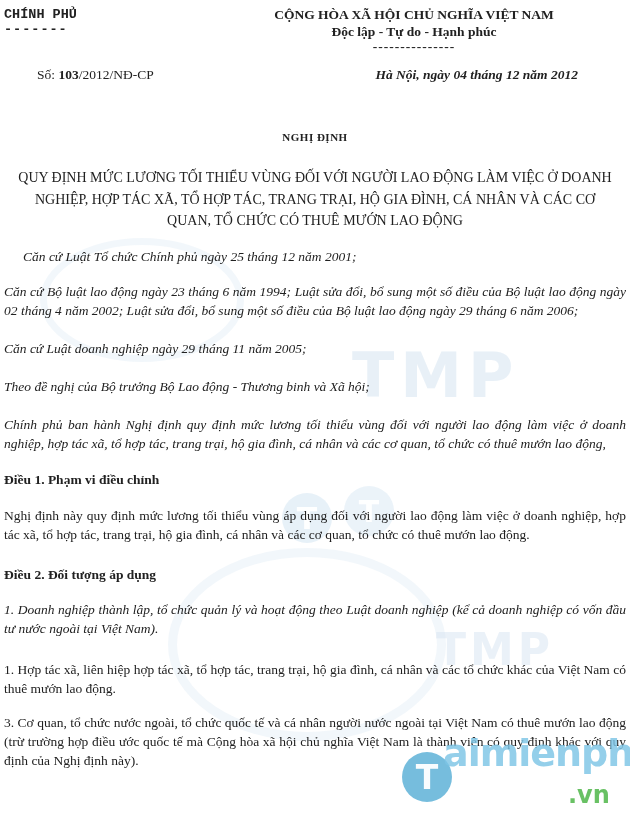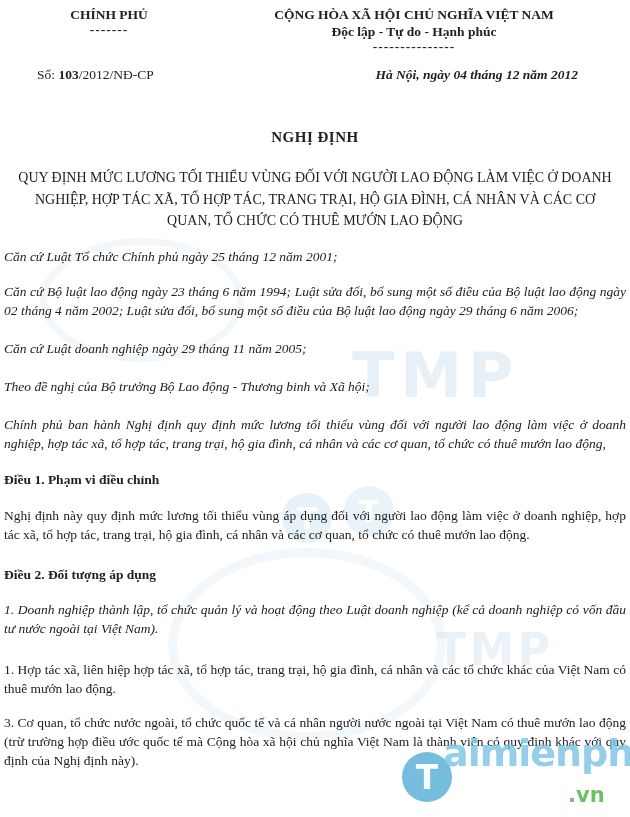--- a/index.html
+++ b/index.html
@@ -12,32 +12,32 @@
     font-family:"Liberation Serif","DejaVu Serif",serif;
     color:#212121;
     font-size:13.5px;
     line-height:19px;
   }
   .content{position:relative;z-index:2;padding:0 4px;}
   .bold{font-weight:bold;}
   .italic{font-style:italic;}
   
   .hdr{display:flex;padding-top:6px;}
-  .hdr-left{width:210px;text-align:center;line-height:17px;}
+  .hdr-left{width:210px;line-height:17px;font-family:Liberation Mono, monospace;}
   .hdr-right{width:400px;text-align:center;line-height:17px;}
   .hdr .divider{letter-spacing:1px;font-weight:bold;line-height:14px;}
   .meta{display:flex;margin-top:11px;}
   .doc-number{margin-left:33px;}
   .place-date{margin-left:auto;margin-right:48px;font-weight:bold;}
   
-  .doc-kind{margin-top:44px;text-align:center;font-size:15px;font-weight:bold;letter-spacing:.5px;}
+  .doc-kind{margin-top:44px;text-align:center;font-size:11px;font-weight:bold;letter-spacing:.5px;}
   .doc-subject{margin-top:20px;text-align:center;font-size:14px;line-height:21.5px;padding:0 8px;}
   
   p{margin:0;text-align:justify;}
-  .pre-1{margin-top:15px;}
+  .pre-1{margin-top:15px;margin-left:19px;}
   .pre-2{margin-top:16px;}
   .pre-3{margin-top:19px;}
   .pre-4{margin-top:19px;}
   .pre-5{margin-top:19px;}
   .art-h{margin-top:17px;font-weight:bold;text-align:left;}
   .art-h.h2{margin-top:21px;}
   .a1p1{margin-top:17px;}
   .a2p1{margin-top:16px;font-style:italic;}
   .a2p2{margin-top:22px;}
   .a2p3{margin-top:15px;}
@@ -51,21 +51,21 @@
   .wm-circ{width:50px;height:50px;border-radius:50%;display:flex;align-items:center;justify-content:center;
            font-size:30px;color:rgba(255,255,255,0.95);}
   .wm-circ.faint1{left:282px;top:493px;background:rgba(208,227,241,0.5);}
   .wm-circ.faint2{left:344px;top:486px;background:rgba(208,227,241,0.42);}
   .wm-brand{left:396px;top:746px;z-index:3;width:234px;height:72px;}
   .wm-brand .logo-circle{position:absolute;left:6px;top:6px;width:50px;height:50px;border-radius:50%;
       background:rgba(88,174,214,0.82);color:rgba(255,255,255,0.95);
       display:flex;align-items:center;justify-content:center;font-size:33px;font-weight:bold;}
   .wm-brand .brand-text{position:absolute;left:47px;top:-2px;font-size:38px;font-weight:bold;
       letter-spacing:-1px;color:rgba(124,197,229,0.82);}
-  .wm-brand .brand-suffix{position:absolute;left:172px;top:40px;font-size:21px;font-weight:bold;
+  .wm-brand .brand-suffix{position:absolute;left:172px;top:40px;font-size:24px;font-weight:bold;
       color:rgba(84,184,79,0.88);}
 </style>
 </head>
 <body>
 
 <div class="page">
 
   <div class="wm wm-ring1"></div>
   <div class="wm wm-tmp1">TMP</div>
   <div class="wm wm-circ faint1">T</div>

